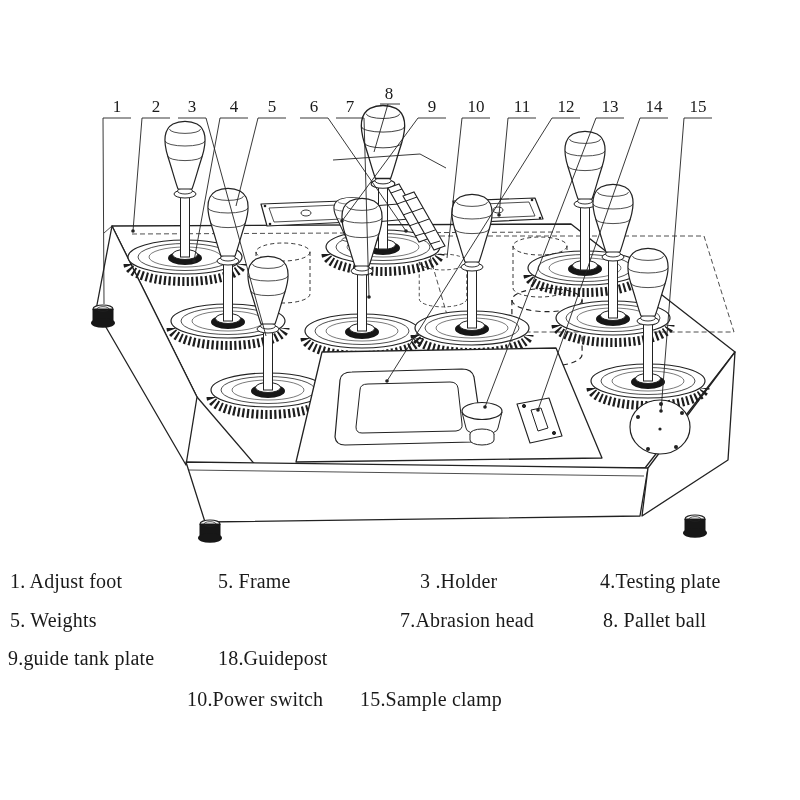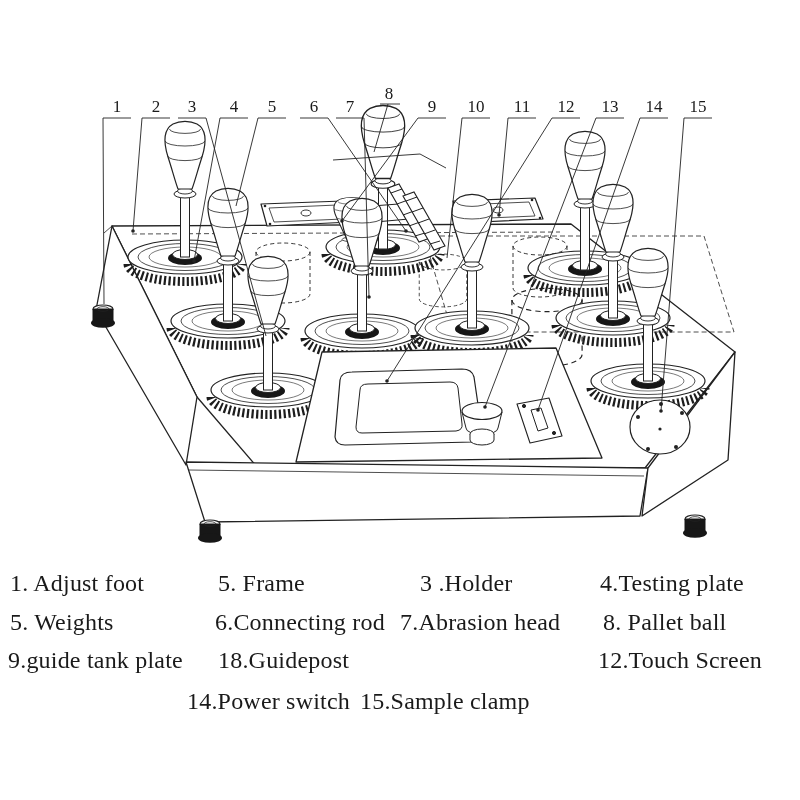--- a/index.html
+++ b/index.html
@@ -3,21 +3,21 @@
 <meta charset="utf-8">
 <style>
   :root{
     --paper:#ffffff; --line:#222222; --legend_bg:#f0f0f0; --text:#1a1a1a;
   }
   html,body{margin:0;padding:0;background:var(--paper);}
   .stage{position:relative;width:800px;height:800px;background:var(--paper);overflow:hidden;
          font-family:"Liberation Serif", serif;}
   .diagram{position:absolute;left:0;top:0;}
   .legend{position:absolute;left:0;top:548px;width:800px;height:174px;background:var(--legend_bg);}
-  .legend span{position:absolute;font-size:24px;color:var(--text);white-space:nowrap;letter-spacing:0.2px;}
+  .legend span{position:absolute;font-size:20px;color:var(--text);white-space:nowrap;letter-spacing:0.2px;}
   svg text{font-family:"Liberation Serif", serif;font-size:17px;fill:var(--text);}
 </style>
 </head>
 <body>
 
 <div class="stage">
 
 <svg class="diagram" width="800" height="548" viewBox="0 0 800 548">
   <defs>
     <g id="foot">
@@ -231,26 +231,24 @@
   </g>
 </svg>
 
 <div class="legend" style="top: 0px; height: 800px; background: transparent;">
   <span style="left:10px;top:570px">1. Adjust foot</span>
   <span style="left:218px;top:570px">5. Frame</span>
   <span style="left:420px;top:570px">3 .Holder</span>
   <span style="left:600px;top:570px">4.Testing plate</span>
 
   <span style="left:10px;top:609px">5. Weights</span>
-  <span style="left:215px;top:609px">6.Connecting rod</span>
   <span style="left:400px;top:609px">7.Abrasion head</span>
   <span style="left:603px;top:609px">8. Pallet ball</span>
 
   <span style="left:8px;top:647px">9.guide tank plate</span>
   <span style="left:218px;top:647px">18.Guidepost</span>
-  <span style="left:598px;top:647px">12.Touch Screen</span>
-
-  <span style="left:187px;top:688px">14.Power switch</span>
+
+  <span style="left:187px;top:688px">10.Power switch</span>
   <span style="left:360px;top:688px">15.Sample clamp</span>
 <div style="position: absolute; left: 0px; top: 548px; width: 800px; height: 174px; background: var(--legend_bg); z-index: -1;"></div>
     </div>
 
 </div>
 
 </body></html>

